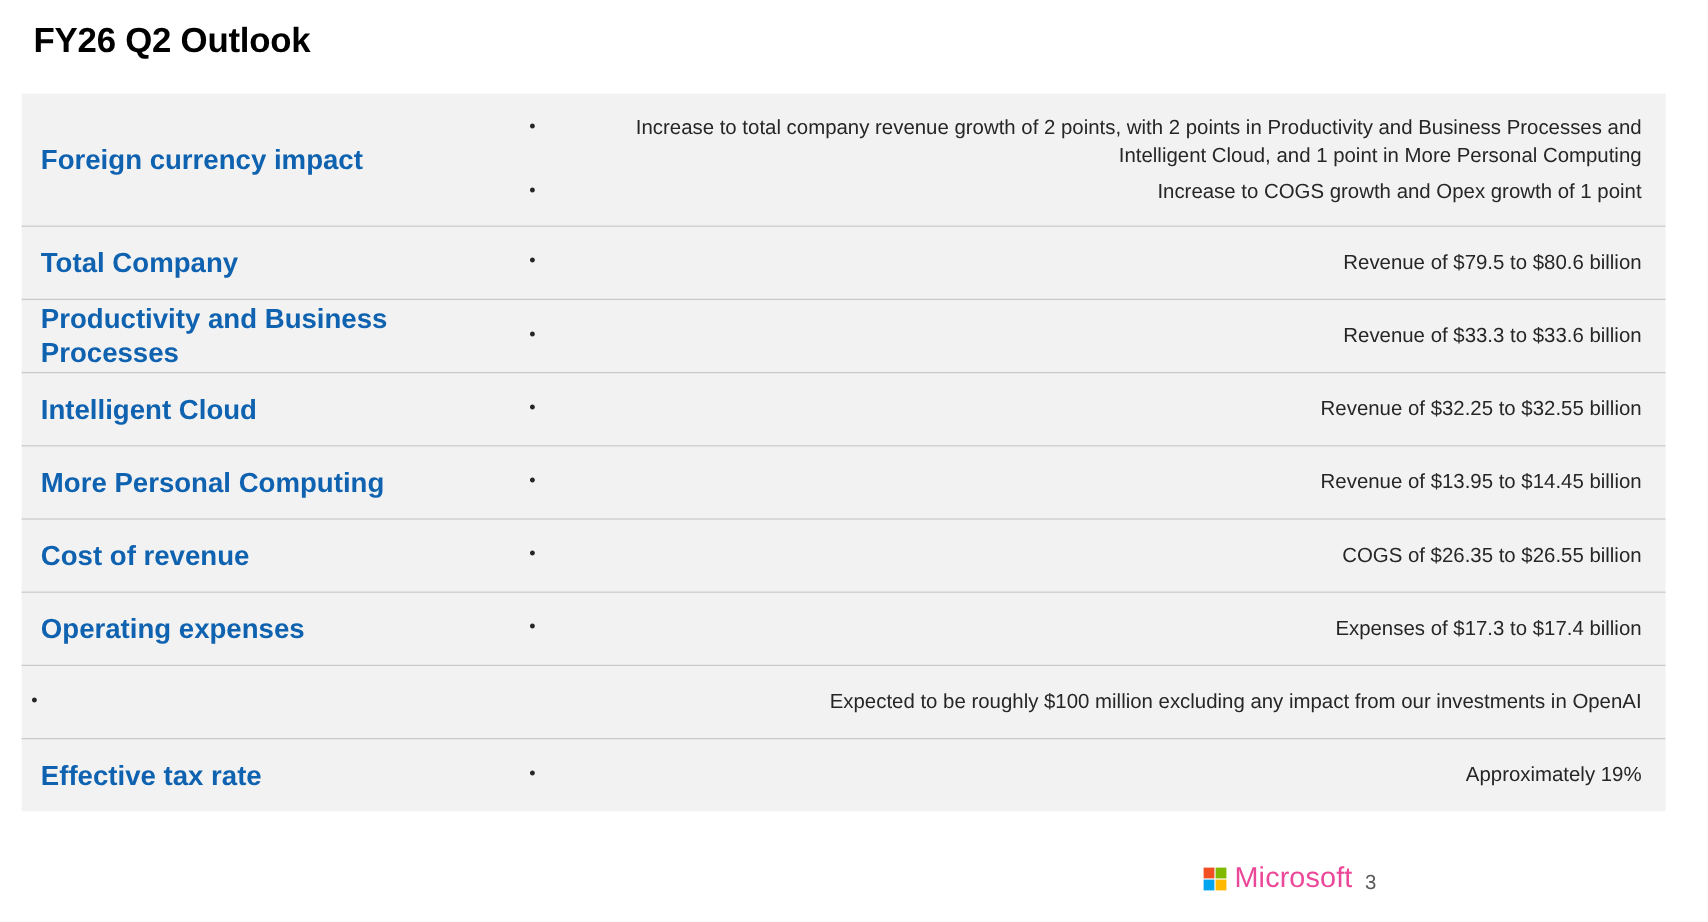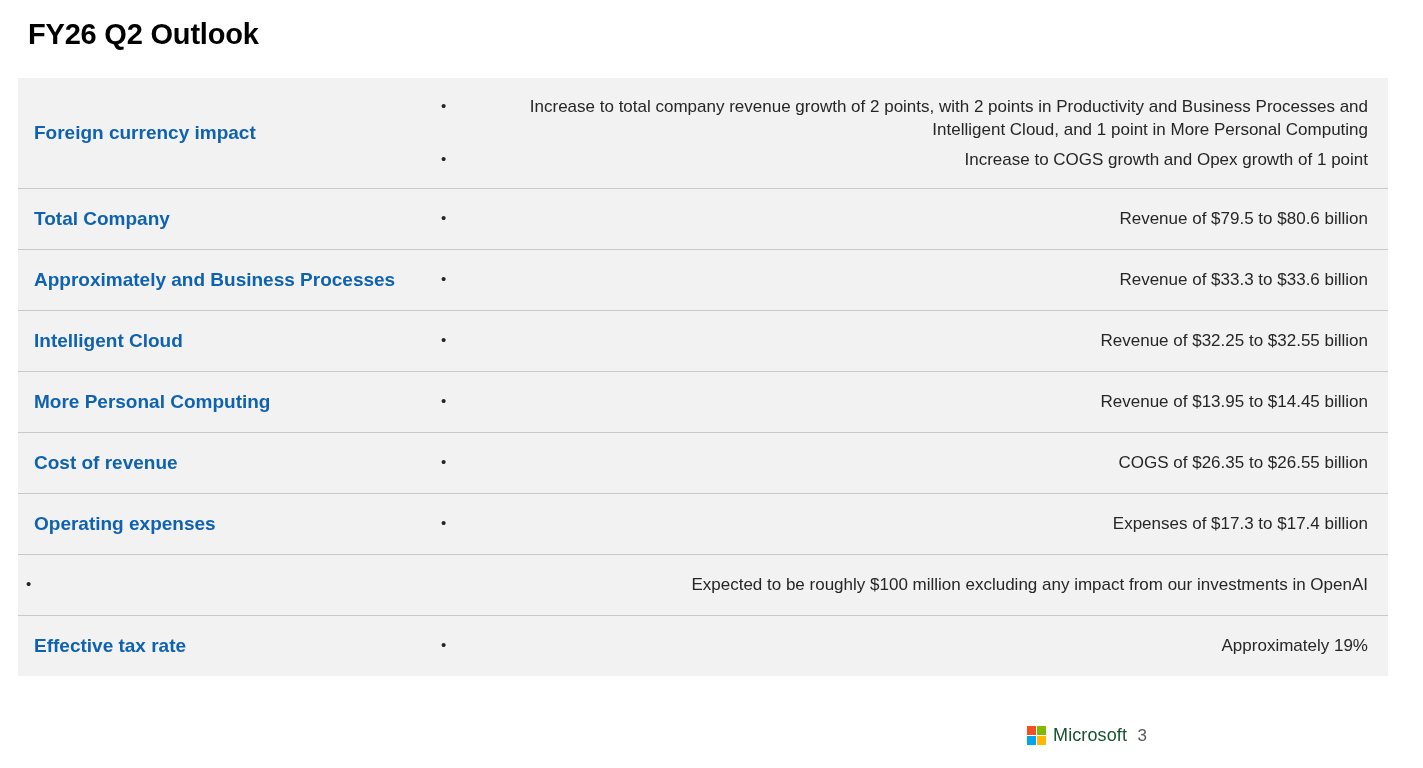--- a/index.html
+++ b/index.html
@@ -50,21 +50,21 @@
   .row-label-cell {
     width: 415px;
     flex: 0 0 415px;
     box-sizing: border-box;
     padding: 0 10px 0 16px;
     display: flex;
     align-items: center;
   }
   .row-label {
     color: #0f62b0;
-    font-size: 19px;
+    font-size: 23px;
     font-weight: bold;
     line-height: 1.25;
   }
   .row-content-cell {
     flex: 1 1 auto;
     box-sizing: border-box;
     padding: 0 20px 0 8px;
     display: flex;
     flex-direction: column;
     justify-content: center;
@@ -113,22 +113,22 @@
   }
   .sq {
     width: 9px;
     height: 9px;
   }
   .sq-r { background: #f25022; }
   .sq-g { background: #7fba00; }
   .sq-b { background: #00a4ef; }
   .sq-y { background: #ffb900; }
   .ms-word {
-    font-size: 18px;
-    color: #14532d;
+    font-size: 24px;
+    color: #ec4899;
     letter-spacing: 0.1px;
   }
   .page-num {
     position: absolute;
     right: 0px;
     bottom: 22px;
     font-size: 17px;
     color: #595959;
     width: 14px;
     text-align: right;
@@ -163,21 +163,21 @@
         </div>
         <div class="row-content-cell">
           <div class="bullet-line">
             <span class="bullet-dot">•</span>
             <span class="bullet-text">Revenue of $79.5 to $80.6 billion</span>
           </div>
         </div>
       </div>
       <div class="row normal">
         <div class="row-label-cell">
-          <div class="row-label">Approximately and Business Processes</div>
+          <div class="row-label">Productivity and Business Processes</div>
         </div>
         <div class="row-content-cell">
           <div class="bullet-line">
             <span class="bullet-dot">•</span>
             <span class="bullet-text">Revenue of $33.3 to $33.6 billion</span>
           </div>
         </div>
       </div>
       <div class="row normal">
         <div class="row-label-cell">

